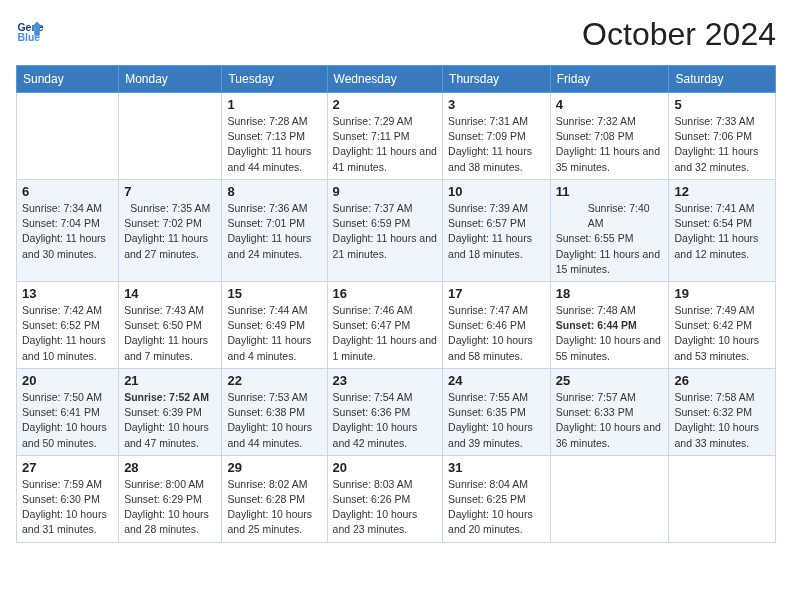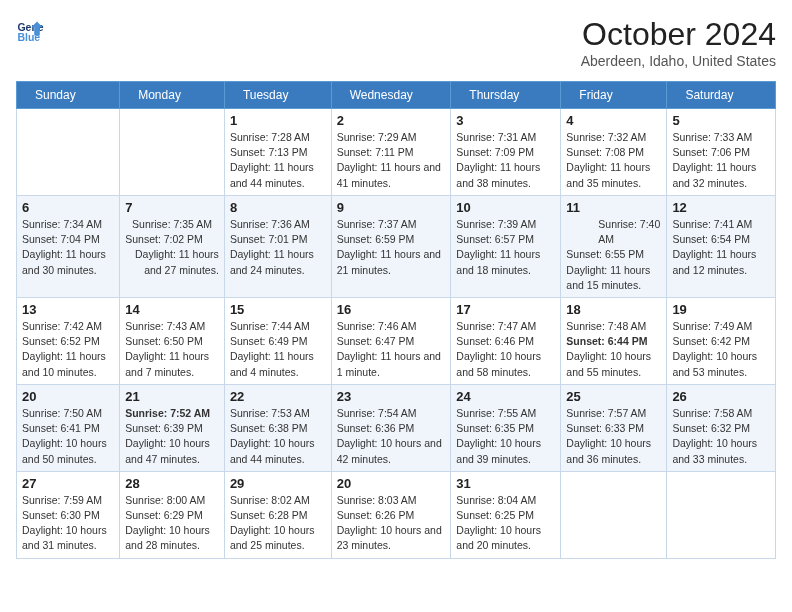--- a/index.html
+++ b/index.html
@@ -39,21 +39,21 @@
       color: #555;
     }
     table {
       width: 100%;
       border-collapse: collapse;
       font-size: 11px;
     }
     thead tr th {
       background: #3a7abf;
       color: #fff;
-      padding: 6px 18px;
+      padding: 6px 6px;
       text-align: left;
       font-size: 12px;
       font-weight: normal;
       border: 1px solid #5a9ad5;
     }
     tbody tr td {
       border: 1px solid #c8d8e8;
       vertical-align: top;
       padding: 4px 5px;
       min-height: 70px;
@@ -84,21 +84,20 @@
 <div class="header">
   <div class="logo">
     <svg class="logo-icon" viewBox="0 0 40 40">
       <text x="2" y="22" font-size="15" font-weight="bold" fill="#1a3a6b">General</text>
       <text x="2" y="35" font-size="15" font-weight="bold" fill="#4a90d9">Blue</text>
       <polygon points="30,8 38,16 34,16 34,28 26,28 26,16 22,16" fill="#4a90d9"></polygon>
     </svg>
   </div>
   <div class="title-block">
     <h1>October 2024</h1>
-    <h2>Aberdeen, Idaho, United States</h2>
   </div>
 </div>
 
 <table>
   <thead>
     <tr>
     <th>Sunday</th>
         <th>Monday</th>
         <th>Tuesday</th>
         <th>Wednesday</th>
@@ -159,21 +158,21 @@
             <span style="display: block;">Sunrise: 7:34 AM</span>
             <span style="display: block;">Sunset: 7:04 PM</span>
             <span style="display: block;">Daylight: 11 hours and 30 minutes.</span>
           </div>
         </td>
         <td>
           <span class="day-num">7</span>
           <div class="day-info">
             <span style="display: block; text-align: center;">Sunrise: 7:35 AM</span>
             <span style="display: block;">Sunset: 7:02 PM</span>
-            <span style="display: block; text-align: right;">Daylight: 11 hours and 27 minutes.</span>
+            <span style="display: block;">Daylight: 11 hours and 27 minutes.</span>
           </div>
         </td>
         <td>
           <span class="day-num">8</span>
           <div class="day-info">
             <span style="display: block;">Sunrise: 7:36 AM</span>
             <span style="display: block;">Sunset: 7:01 PM</span>
             <span style="display: block;">Daylight: 11 hours and 24 minutes.</span>
           </div>
         </td>

